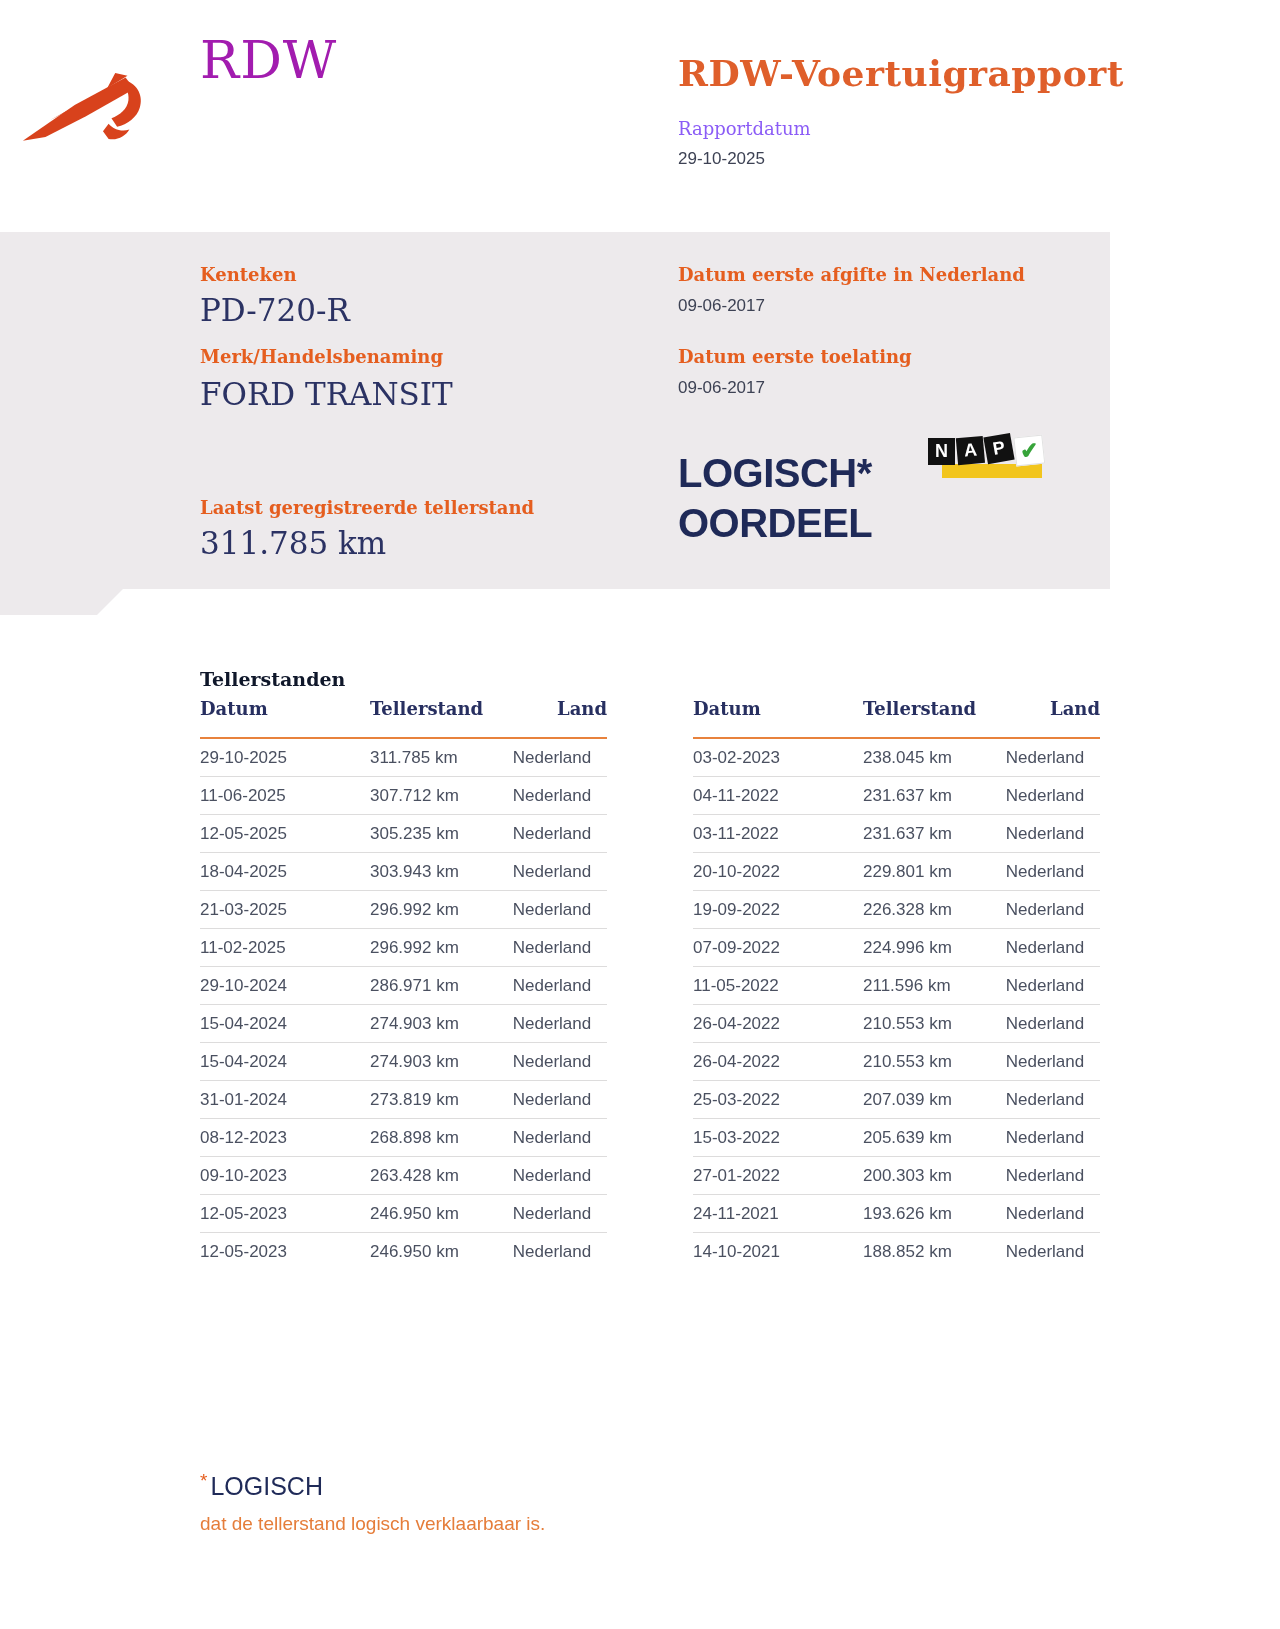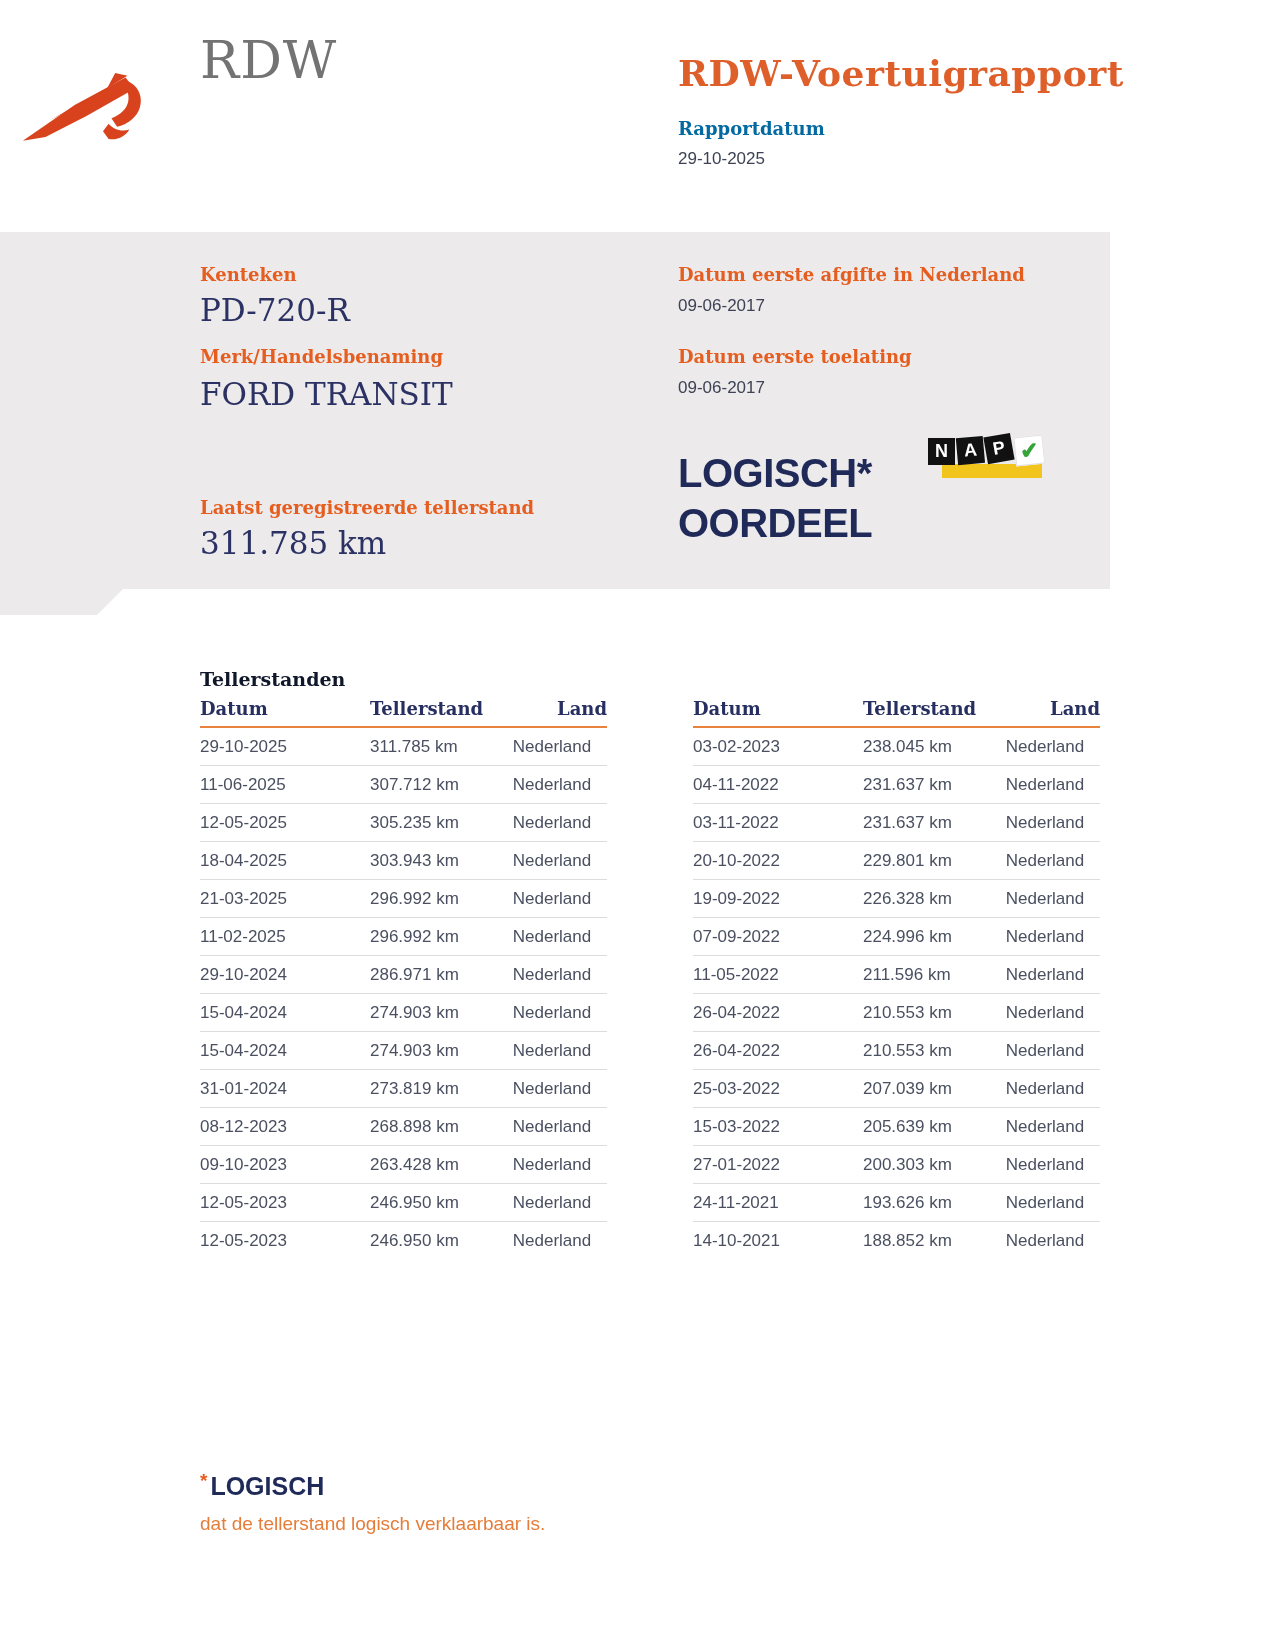--- a/index.html
+++ b/index.html
@@ -7,30 +7,30 @@
     width:1280px;height:1629px;background:#ffffff;position:relative;
     font-family:"Liberation Sans",sans-serif;color:#3d4254;
     -webkit-font-smoothing:antialiased;
   }
   .abs{position:absolute;}
 
   
   .logo-svg{left:20px;top:60px;width:132px;height:88px;}
   .logo-text{
     left:200px;top:30px;font-family:"DejaVu Serif","Liberation Serif",serif;
-    font-size:52px;color:#737373;letter-spacing:1px;
+    font-size:52px;color:#a21caf;letter-spacing:1px;
   }
   .report-title{
     left:678px;top:40px;font-family:"DejaVu Serif","Liberation Serif",serif;
     font-weight:bold;font-size:36px;color:#df5f2b;letter-spacing:0.5px;margin-top:12px;
   }
   .meta{left:678px;top:118px;display:flex;gap:34px;}
   .meta-label{
-    font-family:"DejaVu Serif","Liberation Serif",serif;font-weight:bold;
-    font-size:18px;color:#0369a1;
+    font-family:"DejaVu Serif","Liberation Serif",serif;font-weight:normal;
+    font-size:18px;color:#8b5cf6;
   }
   .meta-value{font-size:17px;color:#3d4254;margin-top:10px;}
   .meta-col.first{min-width:124px;}
 
   
   .grey-box{
     left:0;top:232px;width:1110px;height:383px;background:#edeaec;
     clip-path:polygon(0 0,100% 0,100% 357px,123px 357px,97px 383px,0 383px);
   }
   .field-label{
@@ -68,37 +68,37 @@
   
   .section-heading{
     left:200px;top:668px;font-family:"DejaVu Serif","Liberation Serif",serif;
     font-weight:bold;font-size:19px;color:#0f172a;
   }
   .meter-table{top:698px;width:407px;}
   .meter-table.left{left:200px;}
   .meter-table.right{left:693px;}
   .thead{
     display:grid;grid-template-columns:170px 1fr 110px;
-    padding-bottom:7px;border-bottom:2px solid #e8823c;
+    padding-bottom:18px;border-bottom:2px solid #e8823c;
   }
   .thead > div{
     font-family:"DejaVu Serif","Liberation Serif",serif;font-weight:bold;
     font-size:18px;color:#272f60;
   }
   .thead .c2{text-align:right;}
   .trow{
     display:grid;grid-template-columns:170px 1fr 110px;height:37px;
     align-items:center;border-bottom:1px solid #dddcdc;
   }
   .trow:last-child{border-bottom:none;}
   .tcell{font-size:17px;color:#4a5060;}
   .tcell.c2{text-align:center;}
 
   
-  .footnote-title{left:200px;top:1470px;font-weight:bold;font-size:25px;color:#1f2a58;}
+  .footnote-title{left:200px;top:1470px;font-weight:normal;font-size:25px;color:#1f2a58;}
   .footnote-star{color:#e55e1f;font-size:19px;vertical-align:8px;margin-right:3px;}
   .footnote-text{left:200px;top:1508px;font-size:19px;color:#e57d3a;line-height:32px;}
 </style>
 </head>
 <body>
 
 <svg class="abs logo-svg" viewBox="0 0 140 90" aria-hidden="true">
   <g fill="#d8421c">
     <path d="M3,84 L58,46 L112,17 L121,29 L70,58 L27,80 Z"></path>
     <path d="M32,62 L92,29 L101,12 L114,15 L60,48 Z"></path>

